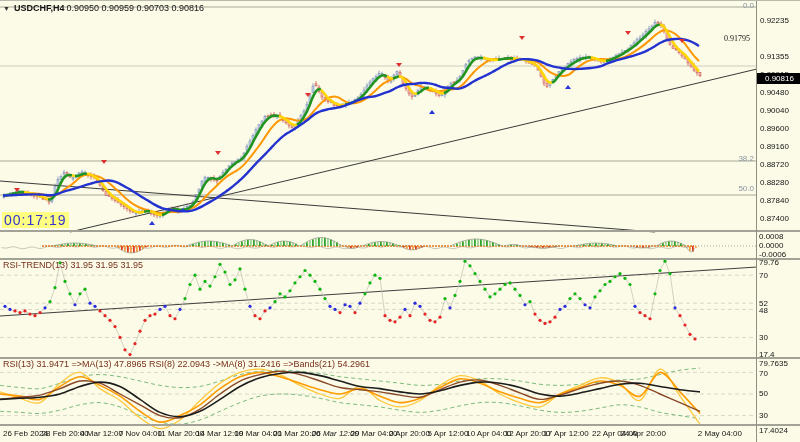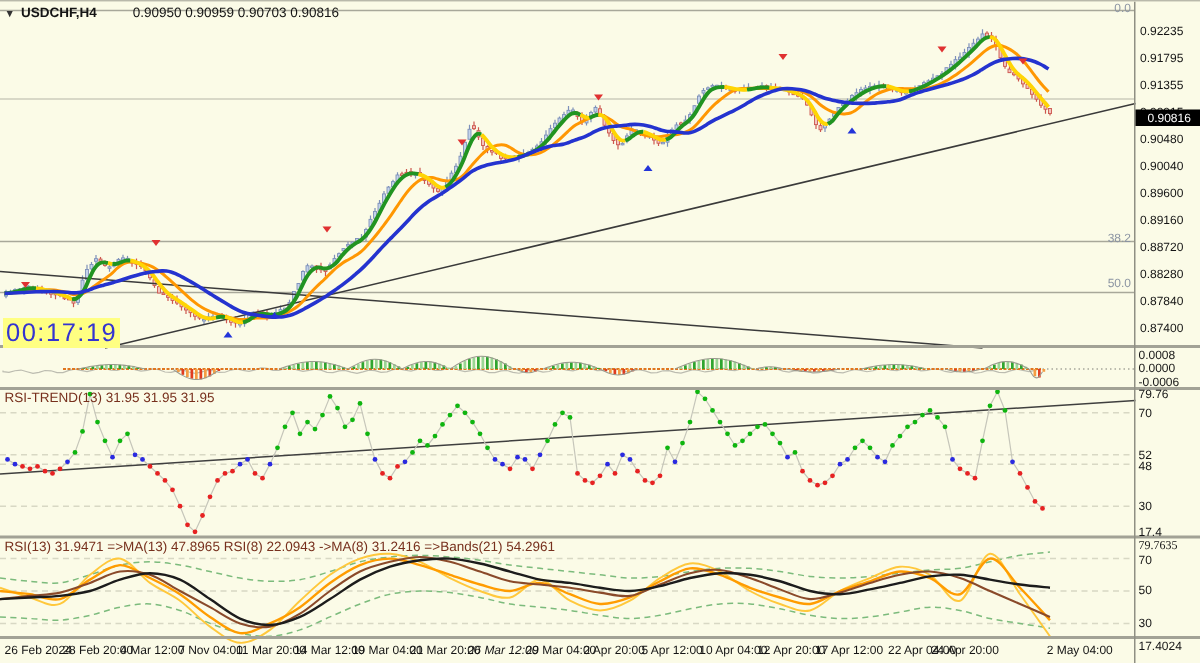--- a/index.html
+++ b/index.html
@@ -2,22 +2,22 @@
 <html><head>
 <meta charset="utf-8">
 <style>
   html,body{margin:0;padding:0;background:#fbfbe7;}
   .terminal{position:relative;width:800px;height:442px;background:#fbfbe7;overflow:hidden;
     font-family:"Liberation Sans",sans-serif;border-top:1px solid #b9b9ab;}
   svg#cv{position:absolute;left:0;top:0;}
   .axlbl{position:absolute;font-size:8px;line-height:9px;color:#141414;white-space:nowrap;}
   .title-row{position:absolute;left:3px;top:2px;font-size:9px;color:#141414;white-space:nowrap;}
   .title-row .tri{display:inline-block;font-size:7px;color:#333;margin-right:4px;}
-  .title-row .sym{font-weight:bold;margin-right:24px;}
-  .timer{position:absolute;left:2px;top:211px;font-size:17px;letter-spacing:1px;
+  .title-row .sym{font-weight:bold;margin-right:2px;}
+  .timer{position:absolute;left:2px;top:211px;font-size:14px;letter-spacing:1px;
     color:#3434d0;background:#ffff82;padding:0 2px;}
   .ind-label{position:absolute;left:3px;font-size:9px;color:#77301d;white-space:nowrap;}
   .price-box{position:absolute;left:757px;top:72px;width:42px;height:11px;background:#000;
     color:#fff;font-size:8px;line-height:11px;padding-left:8px;}
   .sep-h{position:absolute;left:0;width:800px;height:2px;background:#a2a296;}
   .sep-v{position:absolute;top:0;left:756px;width:1px;height:442px;background:#8f8f83;}
   #fib-labels span{color:#8b94a2;}
 </style>
 </head>
 <body>
@@ -885,21 +885,21 @@
     <span class="tri">▼</span><span class="sym">USDCHF,H4</span><span>0.90950 0.90959 0.90703 0.90816</span>
   </div>
 
   <div class="timer">00:17:19</div>
 
   <div class="ind-label" style="top:259px">RSI-TREND(13) 31.95 31.95 31.95</div>
   <div class="ind-label" style="top:358px">RSI(13) 31.9471  =&gt;MA(13) 47.8965  RSI(8) 22.0943  -&gt;MA(8) 31.2416  =&gt;Bands(21) 54.2961</div>
 
   <div id="price-axis">
       <span class="axlbl" style="left: 760px; top: 15px;">0.92235</span>
-      <span class="axlbl" style="left: 760px; top: 33px;">0.91795</span>
+      <span class="axlbl" style="left: 724px; top: 33px; font-family: Liberation Serif, serif;">0.91795</span>
       <span class="axlbl" style="left: 760px; top: 51px;">0.91355</span>
       <span class="axlbl" style="left: 760px; top: 69px;">0.90915</span>
       <span class="axlbl" style="left: 760px; top: 87px;">0.90480</span>
       <span class="axlbl" style="left: 760px; top: 105px;">0.90040</span>
       <span class="axlbl" style="left: 760px; top: 123px;">0.89600</span>
       <span class="axlbl" style="left: 760px; top: 141px;">0.89160</span>
       <span class="axlbl" style="left: 760px; top: 159px;">0.88720</span>
       <span class="axlbl" style="left: 760px; top: 177px;">0.88280</span>
       <span class="axlbl" style="left: 760px; top: 195px;">0.87840</span>
       <span class="axlbl" style="left: 760px; top: 213px;">0.87400</span>
@@ -937,21 +937,21 @@
     </div>
   <div id="rt-scale">
       <span class="axlbl" style="left: 759px; top: 257px;">79.76</span>
       <span class="axlbl" style="left: 759px; top: 270px;">70</span>
       <span class="axlbl" style="left: 759px; top: 298px;">52</span>
       <span class="axlbl" style="left: 759px; top: 305px;">48</span>
       <span class="axlbl" style="left: 759px; top: 332px;">30</span>
       <span class="axlbl" style="left: 759px; top: 349px;">17.4</span>
     </div>
   <div id="rsi-scale">
-      <span class="axlbl" style="left: 759px; top: 358px; font-family: Liberation Serif, serif;">79.7635</span>
+      <span class="axlbl" style="left: 759px; top: 358px;">79.7635</span>
       <span class="axlbl" style="left: 759px; top: 368px;">70</span>
       <span class="axlbl" style="left: 759px; top: 388px;">50</span>
       <span class="axlbl" style="left: 759px; top: 410px;">30</span>
       <span class="axlbl" style="left: 759px; top: 425px;">17.4024</span>
     </div>
 
   <div class="price-box">0.90816</div>
 </div>
 
 </body></html>

